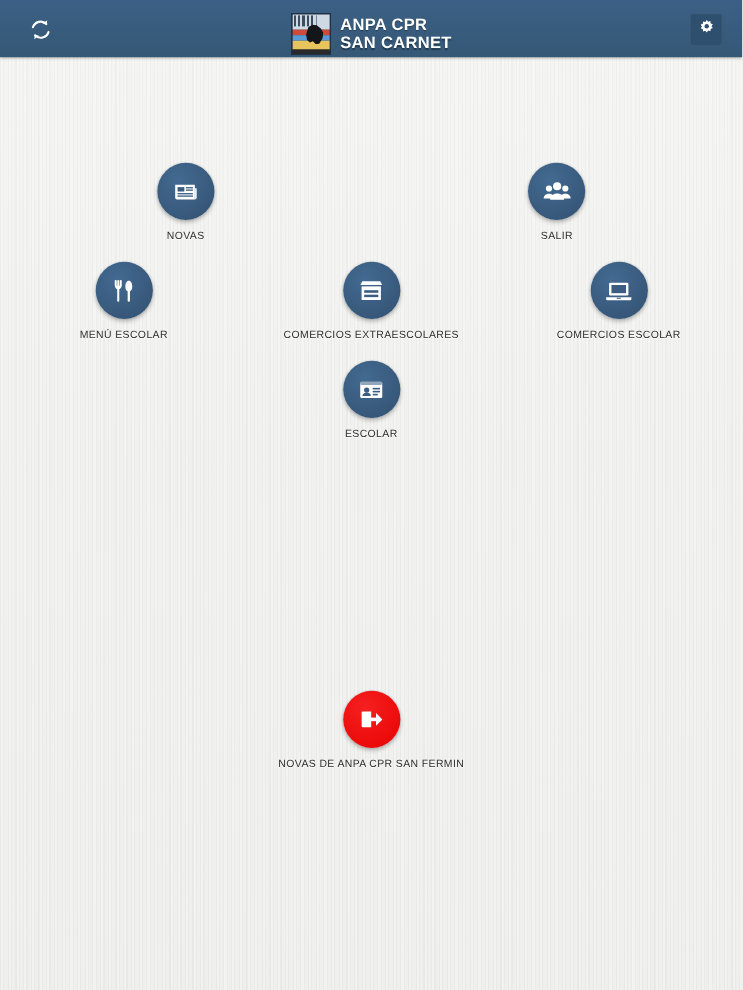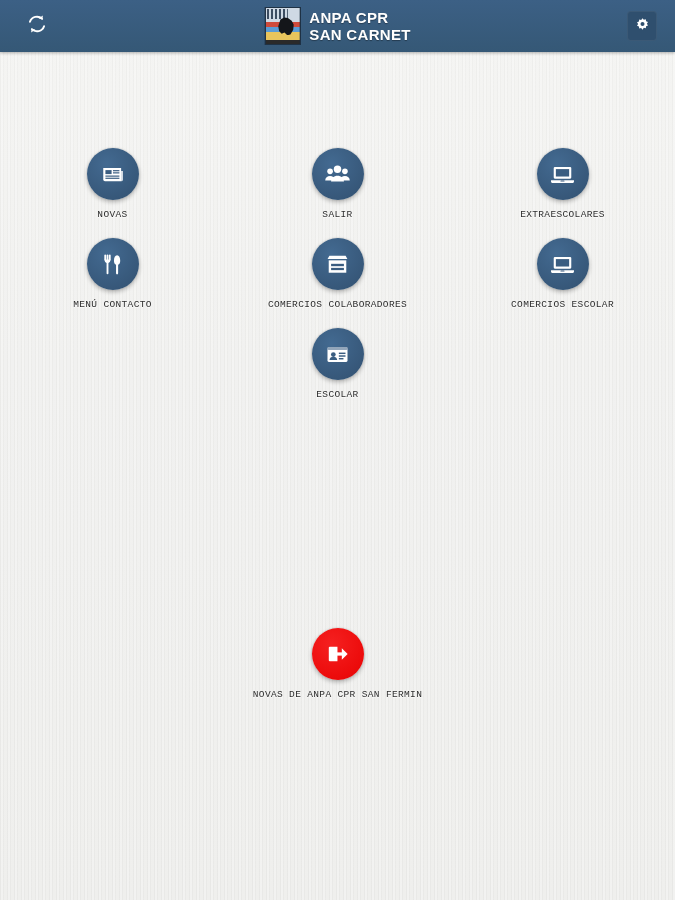--- a/index.html
+++ b/index.html
@@ -36,21 +36,21 @@
       linear-gradient(180deg, #f2f2f0 0%, #eeeeec 40%, #ebebe9 100%);
     overflow: hidden;
   }
 
   
   .header {
     height: 52px;
     background: #3a5d81;
     background: linear-gradient(180deg, #3c6085 0%, #355876 100%);
     display: flex;
-    align-items: center;
+    align-items: flex-start;
     justify-content: space-between;
     padding: 12px 10px;
     position: relative;
     box-shadow: 0 1px 3px rgba(0,0,0,0.30);
     z-index: 5;
   }
 
   .hdr-btn {
     width: 34px;
     height: 34px;
@@ -168,21 +168,21 @@
   .circle svg { display: block; }
 
   .label {
     margin-top: 9px;
     font-size: 9.5px;
     color: #2e2e2e;
     letter-spacing: 0.35px;
     text-align: center;
     line-height: 12px;
     white-space: nowrap;
-    font-family: Liberation Mono, monospace;
+    font-family: Liberation Sans, sans-serif;
     text-shadow: 0 1px 0 rgba(255,255,255,0.75);
   }
 </style>
 </head>
 <body>
 
 <div class="app">
 
   <div class="header">
 
@@ -253,62 +253,49 @@
               <circle cx="18.6" cy="9.2" r="2.5" fill="#ffffff"></circle>
               <path fill="#ffffff" d="M14.3 17.3c0-2.4 1.9-3.9 4.3-3.9s4.3 1.5 4.3 3.9z"></path>
               <circle cx="12" cy="7.4" r="3.3" fill="#ffffff"></circle>
               <path fill="#ffffff" d="M6.3 18.3c0-3.1 2.5-5.1 5.7-5.1s5.7 2 5.7 5.1z"></path>
             </svg>
           </span>
         </div>
         <div class="label">SALIR</div>
       </div>
 
-      <div class="cell">
-        <div class="circle blue">
-          <span>
-            <svg width="27" height="27" viewBox="0 0 24 24">
-              <rect x="4.2" y="5.3" width="15.6" height="10.4" rx="1" fill="#ffffff"></rect>
-              <rect x="6.1" y="7.2" width="11.8" height="6.6" fill="#3a5d81"></rect>
-              <path fill="#ffffff" d="M1.8 17h20.4v1.5a1 1 0 0 1-1 1H2.8a1 1 0 0 1-1-1z"></path>
-              <rect x="10.2" y="17.4" width="3.6" height="0.9" rx="0.4" fill="#3a5d81"></rect>
-            </svg>
-          </span>
-        </div>
-        <div class="label">EXTRAESCOLARES</div>
-      </div>
     </div>
 
     <div class="row" style="top:186px">
       <div class="cell">
         <div class="circle blue">
           <span>
             <svg width="25" height="25" viewBox="0 0 24 24">
               <path fill="#ffffff" d="M7.2 3.2v4.1M9.4 3.2v4.1M5 3.2v4.1" stroke="#ffffff" stroke-width="1.7" stroke-linecap="round"></path>
               <path fill="#ffffff" d="M4.3 7.2h5.8c0 2-1.1 3-2 3.3v10a0.9 0.9 0 0 1-1.8 0v-10c-0.9-0.3-2-1.3-2-3.3z"></path>
               <path fill="#ffffff" d="M16.4 3.2c1.9 0 3 2.3 3 5.1 0 2.1-0.8 3.5-2 3.9v8.3a1 1 0 0 1-2 0v-8.3c-1.2-0.4-2-1.8-2-3.9 0-2.8 1.1-5.1 3-5.1z"></path>
             </svg>
           </span>
         </div>
-        <div class="label">MENÚ CONTACTO</div>
+        <div class="label">MENÚ ESCOLAR</div>
       </div>
 
       <div class="cell">
         <div class="circle blue">
           <span>
             <svg width="27" height="27" viewBox="0 0 24 24">
               <path fill="#ffffff" d="M3.2 7.2l1.6-3h14.4l1.6 3z"></path>
               <rect x="4.2" y="8.3" width="15.6" height="11" fill="#ffffff"></rect>
               <rect x="6.3" y="11.4" width="11.4" height="5.6" fill="#3a5d81"></rect>
               <rect x="6.3" y="11.4" width="11.4" height="1.7" fill="#ffffff" opacity="0.0"></rect>
               <rect x="5.6" y="13.5" width="12.8" height="1.5" fill="#ffffff"></rect>
             </svg>
           </span>
         </div>
-        <div class="label">COMERCIOS COLABORADORES</div>
+        <div class="label">COMERCIOS EXTRAESCOLARES</div>
       </div>
 
       <div class="cell">
         <div class="circle blue">
           <span>
             <svg width="27" height="27" viewBox="0 0 24 24">
               <rect x="4.2" y="5.3" width="15.6" height="10.4" rx="1" fill="#ffffff"></rect>
               <rect x="6.1" y="7.2" width="11.8" height="6.6" fill="#3a5d81"></rect>
               <path fill="#ffffff" d="M1.8 17h20.4v1.5a1 1 0 0 1-1 1H2.8a1 1 0 0 1-1-1z"></path>
               <rect x="10.2" y="17.4" width="3.6" height="0.9" rx="0.4" fill="#3a5d81"></rect>

